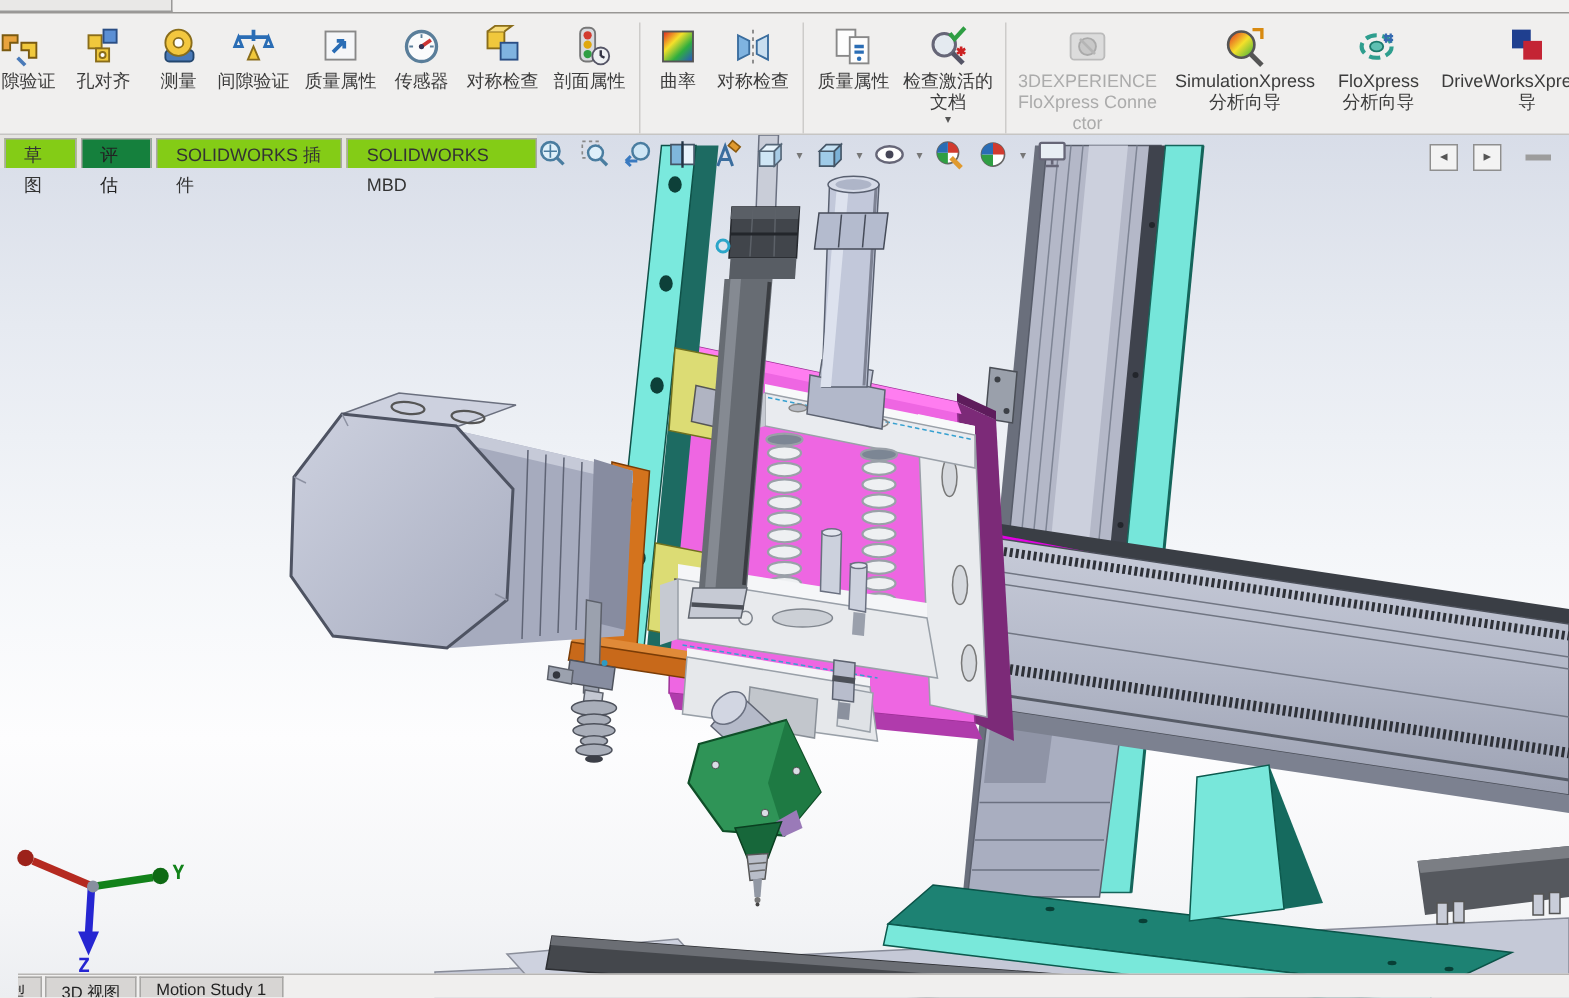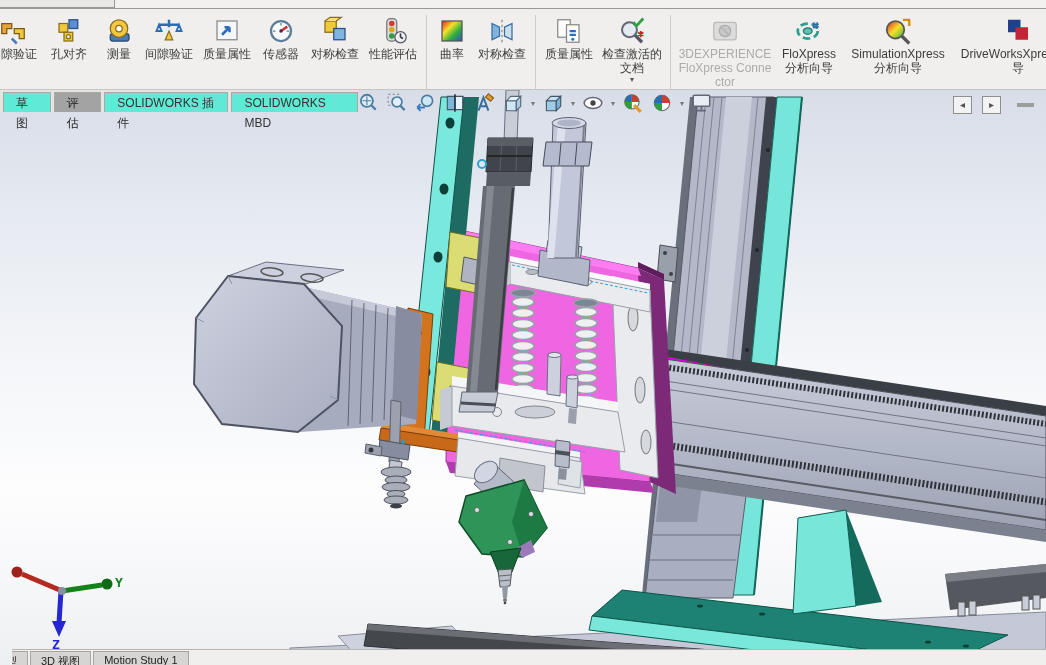--- a/index.html
+++ b/index.html
@@ -12,22 +12,22 @@
   .ritem{display:inline-flex;flex-direction:column;align-items:center;padding-top:2px;margin:0 2px;flex:0 0 auto;cursor:default;}
   .ritem .ricon{height:32px;display:flex;align-items:center;justify-content:center;}
   .ritem .rlabel{font-size:12px;line-height:14px;color:#3c3c3c;text-align:center;white-space:normal;word-break:break-all;}
   .ritem.dis .rlabel{color:#ababab;}
   .ritem .rcaret{font-size:8px;color:#555;line-height:8px;margin-top:1px;}
   .clip-left{margin-left:-14px !important;}
   .w36{width:38px}.w44{width:46px}.w48{width:50px}.w52{width:54px}.w64{width:64px}.w96{width:96px}.w104{width:106px}.w126{width:126px}
   .rdivider{width:1px;height:74px;background:#cdccca;margin:2px 4px 0 4px;flex:0 0 auto;}
   
   .tabrow{position:absolute;top:90px;left:0;width:358px;height:22px;background:#e6e4e2;display:flex;align-items:flex-end;z-index:30;}
-  .ctab{height:20px;line-height:20px;padding:0 12px;font-size:12px;color:#333;background:#5eead4;border:1px solid #a9a8a6;border-bottom:none;margin-left:3px;box-sizing:border-box;}
-  .ctab.active{background:#a3a3a3;color:#222;}
+  .ctab{height:20px;line-height:20px;padding:0 12px;font-size:12px;color:#333;background:#84cc16;border:1px solid #a9a8a6;border-bottom:none;margin-left:3px;box-sizing:border-box;}
+  .ctab.active{background:#15803d;color:#222;}
   
   .viewport{position:absolute;top:90px;left:0;width:1046px;height:575px;background:linear-gradient(180deg,#d8dde8 0%,#e6eaf1 22%,#f4f6f9 48%,#fdfdfe 70%,#f4f5f7 90%,#eceef1 100%);overflow:hidden;}
   .model-svg{position:absolute;top:0;left:0;}
   
   .hud{position:absolute;top:2px;left:356px;display:flex;align-items:center;gap:5px;z-index:20;}
   .hicon{width:24px;height:22px;display:flex;align-items:center;justify-content:center;}
   .hcaret{font-size:8px;color:#777;margin:0 1px;}
   
   .pane-nav{position:absolute;top:6px;right:12px;display:flex;align-items:center;gap:10px;z-index:20;}
   .pbtn{width:17px;height:16px;border:1px solid #8f8f8f;background:#f3f3f3;color:#555;font-size:10px;line-height:15px;text-align:center;}
@@ -132,21 +132,21 @@
       <div class="ricon">
           <svg width="30" height="30" viewBox="0 0 24 24">
             <rect x="7" y="2" width="8" height="18" rx="3" fill="#d8dade" stroke="#777"></rect>
             <circle cx="11" cy="6" r="2.2" fill="#d23b2f"></circle>
             <circle cx="11" cy="11" r="2.2" fill="#e0a80f"></circle>
             <circle cx="11" cy="16" r="2.2" fill="#2f9e43"></circle>
             <circle cx="18" cy="17" r="4.5" fill="#eef0f2" stroke="#556"></circle>
             <path d="M18 17 L18 14 M18 17 L20 18" stroke="#334" stroke-width="1.3"></path>
           </svg>
         </div>
-      <div class="rlabel">性能评估</div>
+      <div class="rlabel">剖面属性</div>
     </div>
 
     <div class="rdivider"></div>
 
     <div class="ritem w36">
       <div class="ricon">
           <svg width="30" height="30" viewBox="0 0 24 24">
             <defs>
               <linearGradient id="rg1" x1="0" y1="0" x2="1" y2="1">
                 <stop offset="0" stop-color="#e02020"></stop>
@@ -203,49 +203,49 @@
 
     <div class="ritem w96 dis">
       <div class="ricon">
           <svg width="30" height="30" viewBox="0 0 24 24">
             <rect x="3" y="5" width="18" height="14" rx="2" fill="#dcdcdc" stroke="#bbb"></rect>
             <circle cx="12" cy="12" r="4.5" fill="#c8c8c8" stroke="#aaa"></circle>
             <path d="M8 8 L16 16" stroke="#b5b5b5" stroke-width="1.4"></path>
           </svg>
         </div>
       <div class="rlabel">3DEXPERIENCE FloXpress Connector</div>
-    </div>
-
-    <div class="ritem w64">
-      <div class="ricon">
-          <svg width="30" height="30" viewBox="0 0 24 24">
-            <ellipse cx="11" cy="12" rx="8" ry="6" fill="none" stroke="#2e9e8e" stroke-width="2.2" stroke-dasharray="6,3"></ellipse>
-            <ellipse cx="11" cy="12" rx="3.5" ry="2.6" fill="#5fc0b2" stroke="#1c7a6c"></ellipse>
-            <path d="M16 5 L16 10 M18.5 5 L18.5 10 M14.8 6.5 L19.8 6.5 M14.8 8.5 L19.8 8.5" stroke="#356ab0" stroke-width="1.2"></path>
-          </svg>
-        </div>
-      <div class="rlabel">FloXpress 分析向导</div>
     </div>
 
     <div class="ritem w104">
       <div class="ricon">
           <svg width="30" height="30" viewBox="0 0 24 24">
             <defs>
               <linearGradient id="rg2" x1="0" y1="0" x2="1" y2="1">
                 <stop offset="0" stop-color="#e02020"></stop>
                 <stop offset="0.5" stop-color="#f5e02a"></stop>
                 <stop offset="1" stop-color="#2fae3f"></stop>
               </linearGradient>
             </defs>
             <circle cx="10" cy="11" r="7" fill="url(#rg2)" stroke="#555" stroke-width="1.4"></circle>
             <path d="M15 16 L21 22" stroke="#555" stroke-width="2.6"></path>
             <path d="M16 3 L21 3 L21 8" fill="none" stroke="#d88a10" stroke-width="1.8"></path>
           </svg>
         </div>
       <div class="rlabel">SimulationXpress 分析向导</div>
+    </div>
+
+    <div class="ritem w64">
+      <div class="ricon">
+          <svg width="30" height="30" viewBox="0 0 24 24">
+            <ellipse cx="11" cy="12" rx="8" ry="6" fill="none" stroke="#2e9e8e" stroke-width="2.2" stroke-dasharray="6,3"></ellipse>
+            <ellipse cx="11" cy="12" rx="3.5" ry="2.6" fill="#5fc0b2" stroke="#1c7a6c"></ellipse>
+            <path d="M16 5 L16 10 M18.5 5 L18.5 10 M14.8 6.5 L19.8 6.5 M14.8 8.5 L19.8 8.5" stroke="#356ab0" stroke-width="1.2"></path>
+          </svg>
+        </div>
+      <div class="rlabel">FloXpress 分析向导</div>
     </div>
 
     <div class="ritem w126">
       <div class="ricon">
           <svg width="30" height="30" viewBox="0 0 24 24">
             <rect x="4" y="3" width="10" height="10" fill="#1f3f8f"></rect>
             <rect x="10" y="9" width="10" height="10" fill="#c42434"></rect>
           </svg>
         </div>
       <div class="rlabel">DriveWorksXpress 向导</div>

